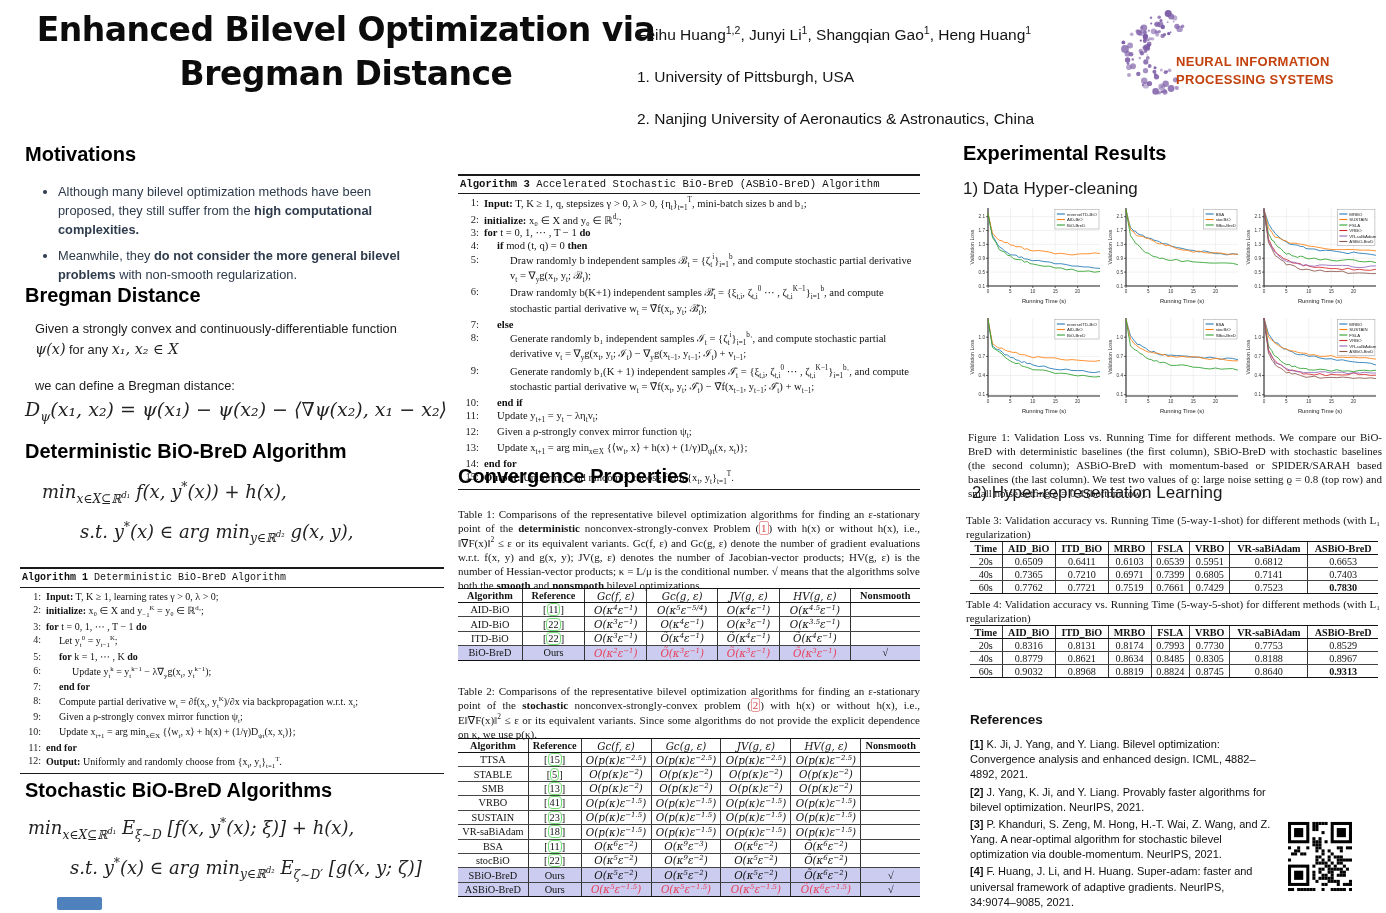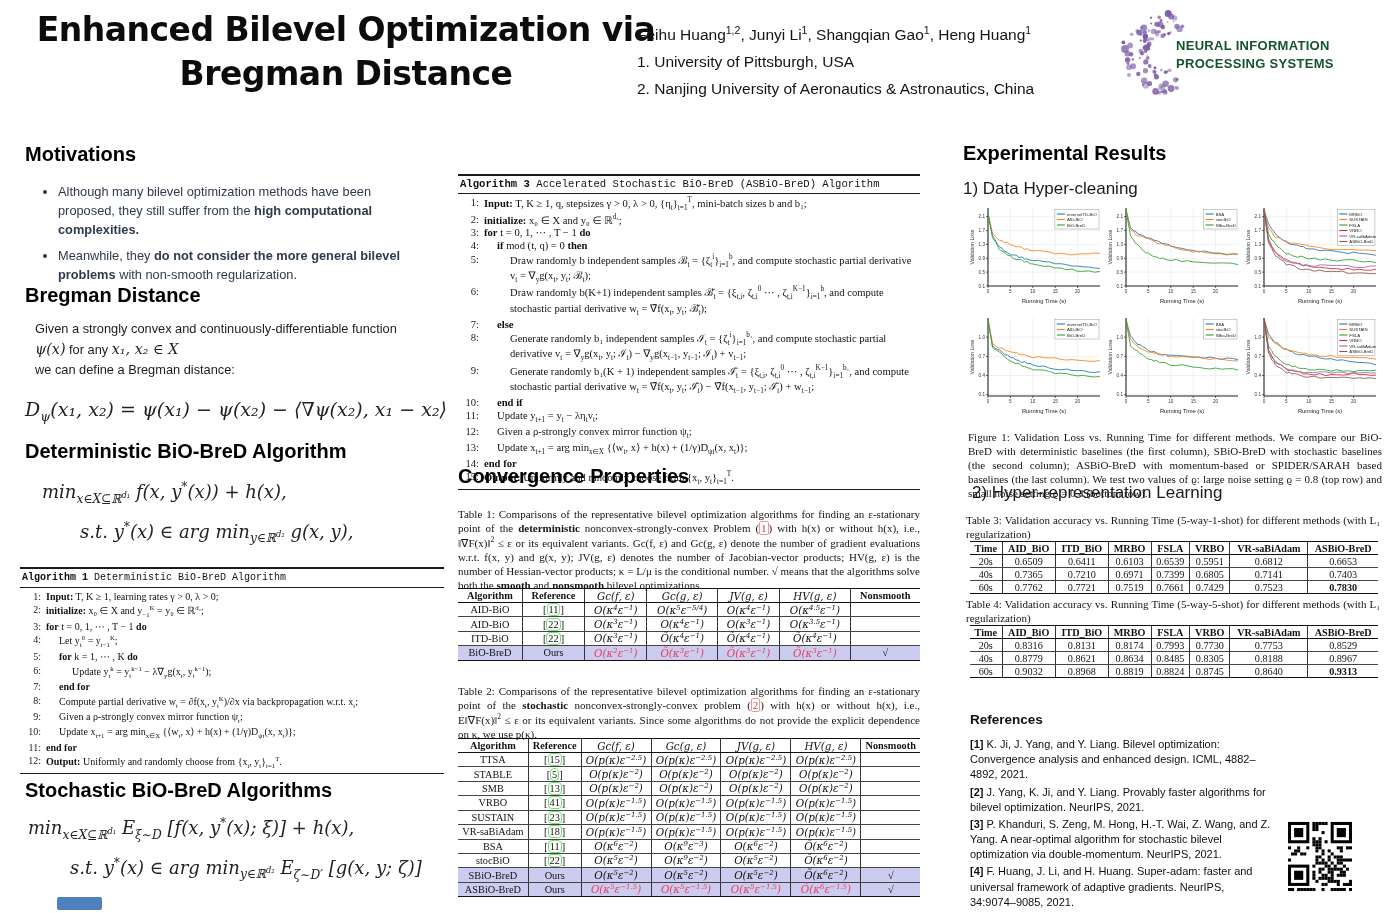--- a/index.html
+++ b/index.html
@@ -6,22 +6,22 @@
   .poster{position:relative;width:1386px;height:913px;background:#ffffff;overflow:hidden;
           font-family:"Liberation Sans",sans-serif;color:#111;}
   .abs{position:absolute;}
   .pre{white-space:pre-line;}
   
   .title{font-family:"DejaVu Sans",sans-serif;font-weight:bold;font-size:33px;line-height:1.32;
          letter-spacing:-0.5px;color:#0c0c0c;}
   .h1{font-weight:bold;font-size:20px;color:#000;}
   .h2{font-size:17px;color:#1a1a1a;}
   .authors{font-size:15.5px;color:#141414;}
-  .authors .aff{margin-top:9px;}
-  .logo-text{font-weight:bold;font-size:13px;line-height:1.35;color:#14532d;letter-spacing:.3px;}
+  .authors .aff{margin-top:24px;}
+  .logo-text{font-weight:bold;font-size:13px;line-height:1.35;color:#c2410c;letter-spacing:.3px;margin-top:16px;}
   
   .bullets{margin:0;padding-left:18px;font-size:12.8px;line-height:1.5;color:#2e3b4c;}
   .bullets li{margin-bottom:6px;}
   
   .m{font-family:"DejaVu Serif",serif;font-style:italic;font-size:1.12em;}
   .disp{font-family:"DejaVu Serif",serif;font-style:italic;font-size:18px;color:#222;}
   .disp .row{margin-bottom:14px;}
   sup{font-size:68%;}  sub{font-size:68%;}
   .body-sm{font-size:12.8px;color:#1c1c1c;line-height:1.45;}
   
@@ -175,21 +175,21 @@
 PROCESSING SYSTEMS</div>
 
   <div class="abs h1" style="left:25px;top:143px;">Motivations</div>
   <ul class="abs bullets" style="left:40px;top:182px;width:350px;">
       <li>Although many bilevel optimization methods have been proposed, they still suffer from the <b>high computational complexities.</b></li>
       <li>Meanwhile, they <b>do not consider the more general bilevel problems</b> with non-smooth regularization.</li>
     </ul>
 
   <div class="abs h1" style="left:25px;top:284px;">Bregman Distance</div>
   <div class="abs body-sm" style="left:35px;top:320px;width:370px;">Given a strongly convex and continuously-differentiable function  <span class="m">ψ(x)</span>  for any  <span class="m">x₁, x₂ ∈ X</span></div>
-  <div class="abs body-sm" style="left:35px;top:361px;">we can define a Bregman distance:</div>
+  <div class="abs body-sm" style="left:35px;top:377px;">we can define a Bregman distance:</div>
   <div class="abs disp" style="left:25px;top:398px;font-size:19px;">D<sub>ψ</sub>(x₁, x₂) = ψ(x₁) − ψ(x₂) − ⟨∇ψ(x₂), x₁ − x₂⟩</div>
 
   <div class="abs h1" style="left:25px;top:440px;">Deterministic BiO-BreD Algorithm</div>
   <div class="abs disp" style="left:42px;top:480px;">
     <div class="row">min<sub>x∈X⊆ℝ<sup>d₁</sup></sub>   f(x, y<sup>*</sup>(x)) + h(x),</div>
     <div class="row" style="padding-left:38px;">s.t.  y<sup>*</sup>(x) ∈ arg min<sub>y∈ℝ<sup>d₂</sup></sub>   g(x, y),</div>
   </div>
 
   <div class="abs algo" style="left:20px;top:567px;width:424px;font-size:10px;line-height:1.36;">
       <div class="algo-title"><b>Algorithm 1</b> Deterministic BiO-BreD Algorithm</div>

